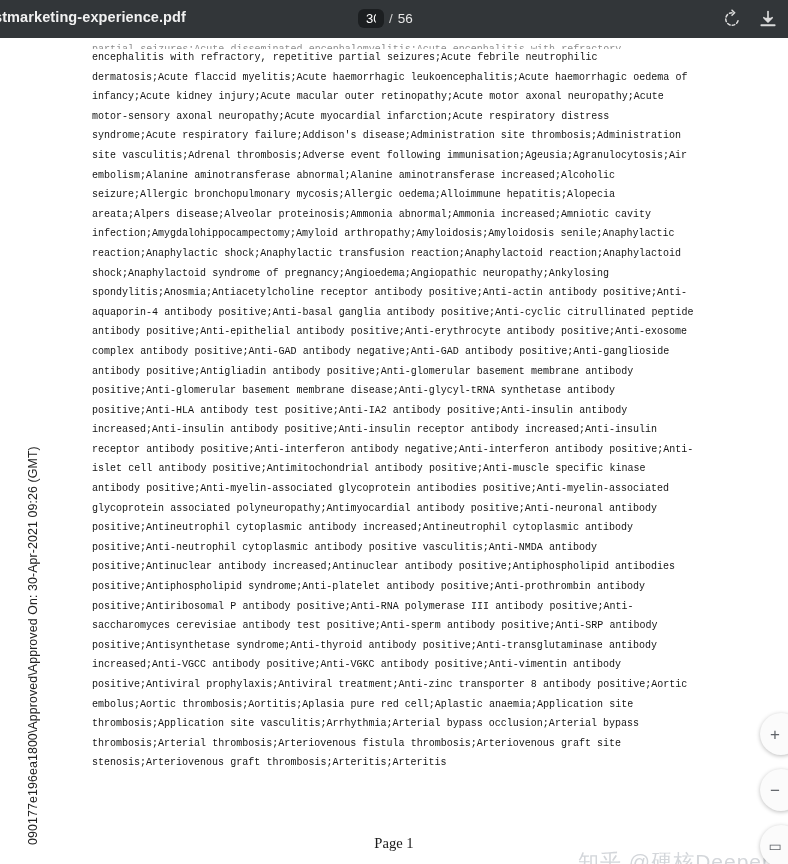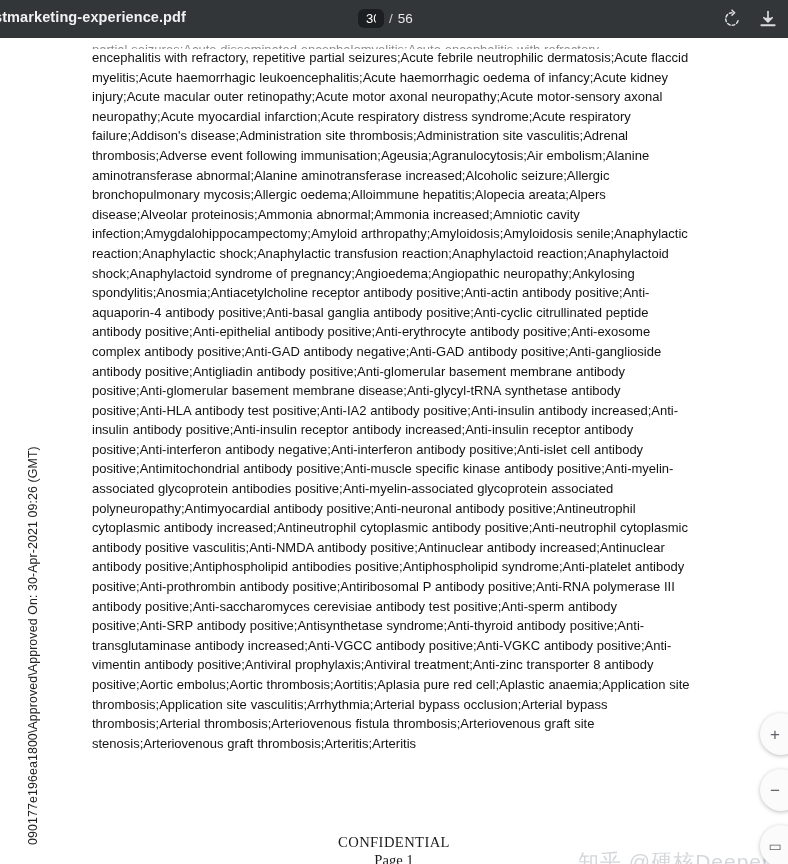--- a/index.html
+++ b/index.html
@@ -96,22 +96,22 @@
     height: 826px;
     background: #ffffff;
     overflow: hidden;
   }
 
   .doc-body {
     position: absolute;
     left: 92px;
     top: 2px;
     width: 602px;
-    font-family: Liberation Sans, sans-serif;
-    font-size: 13px;
+    font-family: Liberation Mono, monospace;
+    font-size: 10px;
     line-height: 19.6px;
     color: #131313;
     text-align: left;
     word-spacing: .2px;
     -webkit-font-smoothing: antialiased;
   }
   .doc-body .clipped-top {
     display: block;
     height: 9px;
     overflow: hidden;
@@ -237,21 +237,20 @@
   <div class="page-canvas">
 
     <div class="side-stamp">090177e196ea1800\Approved\Approved On: 30-Apr-2021 09:26 (GMT)</div>
 
     <div class="doc-body">
       <span class="clipped-top">partial seizures;Acute disseminated encephalomyelitis;Acute encephalitis with refractory</span>
       <span>encephalitis with refractory, repetitive partial seizures;Acute febrile neutrophilic dermatosis;Acute flaccid myelitis;Acute haemorrhagic leukoencephalitis;Acute haemorrhagic oedema of infancy;Acute kidney injury;Acute macular outer retinopathy;Acute motor axonal neuropathy;Acute motor-sensory axonal neuropathy;Acute myocardial infarction;Acute respiratory distress syndrome;Acute respiratory failure;Addison's disease;Administration site thrombosis;Administration site vasculitis;Adrenal thrombosis;Adverse event following immunisation;Ageusia;Agranulocytosis;Air embolism;Alanine aminotransferase abnormal;Alanine aminotransferase increased;Alcoholic seizure;Allergic bronchopulmonary mycosis;Allergic oedema;Alloimmune hepatitis;Alopecia areata;Alpers disease;Alveolar proteinosis;Ammonia abnormal;Ammonia increased;Amniotic cavity infection;Amygdalohippocampectomy;Amyloid arthropathy;Amyloidosis;Amyloidosis senile;Anaphylactic reaction;Anaphylactic shock;Anaphylactic transfusion reaction;Anaphylactoid reaction;Anaphylactoid shock;Anaphylactoid syndrome of pregnancy;Angioedema;Angiopathic neuropathy;Ankylosing spondylitis;Anosmia;Antiacetylcholine receptor antibody positive;Anti-actin antibody positive;Anti-aquaporin-4 antibody positive;Anti-basal ganglia antibody positive;Anti-cyclic citrullinated peptide antibody positive;Anti-epithelial antibody positive;Anti-erythrocyte antibody positive;Anti-exosome complex antibody positive;Anti-GAD antibody negative;Anti-GAD antibody positive;Anti-ganglioside antibody positive;Antigliadin antibody positive;Anti-glomerular basement membrane antibody positive;Anti-glomerular basement membrane disease;Anti-glycyl-tRNA synthetase antibody positive;Anti-HLA antibody test positive;Anti-IA2 antibody positive;Anti-insulin antibody increased;Anti-insulin antibody positive;Anti-insulin receptor antibody increased;Anti-insulin receptor antibody positive;Anti-interferon antibody negative;Anti-interferon antibody positive;Anti-islet cell antibody positive;Antimitochondrial antibody positive;Anti-muscle specific kinase antibody positive;Anti-myelin-associated glycoprotein antibodies positive;Anti-myelin-associated glycoprotein associated polyneuropathy;Antimyocardial antibody positive;Anti-neuronal antibody positive;Antineutrophil cytoplasmic antibody increased;Antineutrophil cytoplasmic antibody positive;Anti-neutrophil cytoplasmic antibody positive vasculitis;Anti-NMDA antibody positive;Antinuclear antibody increased;Antinuclear antibody positive;Antiphospholipid antibodies positive;Antiphospholipid syndrome;Anti-platelet antibody positive;Anti-prothrombin antibody positive;Antiribosomal P antibody positive;Anti-RNA polymerase III antibody positive;Anti-saccharomyces cerevisiae antibody test positive;Anti-sperm antibody positive;Anti-SRP antibody positive;Antisynthetase syndrome;Anti-thyroid antibody positive;Anti-transglutaminase antibody increased;Anti-VGCC antibody positive;Anti-VGKC antibody positive;Anti-vimentin antibody positive;Antiviral prophylaxis;Antiviral treatment;Anti-zinc transporter 8 antibody positive;Aortic embolus;Aortic thrombosis;Aortitis;Aplasia pure red cell;Aplastic anaemia;Application site thrombosis;Application site vasculitis;Arrhythmia;Arterial bypass occlusion;Arterial bypass thrombosis;Arterial thrombosis;Arteriovenous fistula thrombosis;Arteriovenous graft site stenosis;Arteriovenous graft thrombosis;Arteritis;Arteritis</span>
     </div>
 
     <div class="doc-footer">
-      <span class="confidential">CONFIDENTIAL</span>
       <span class="pagelabel">Page 1</span>
     </div>
 
     <div class="watermark">知乎 @硬核Deeper</div>
 
     <div class="float-btns">
       <div class="float-btn">
         <span class="glyph">+</span>
       </div>
       <div class="float-btn">

